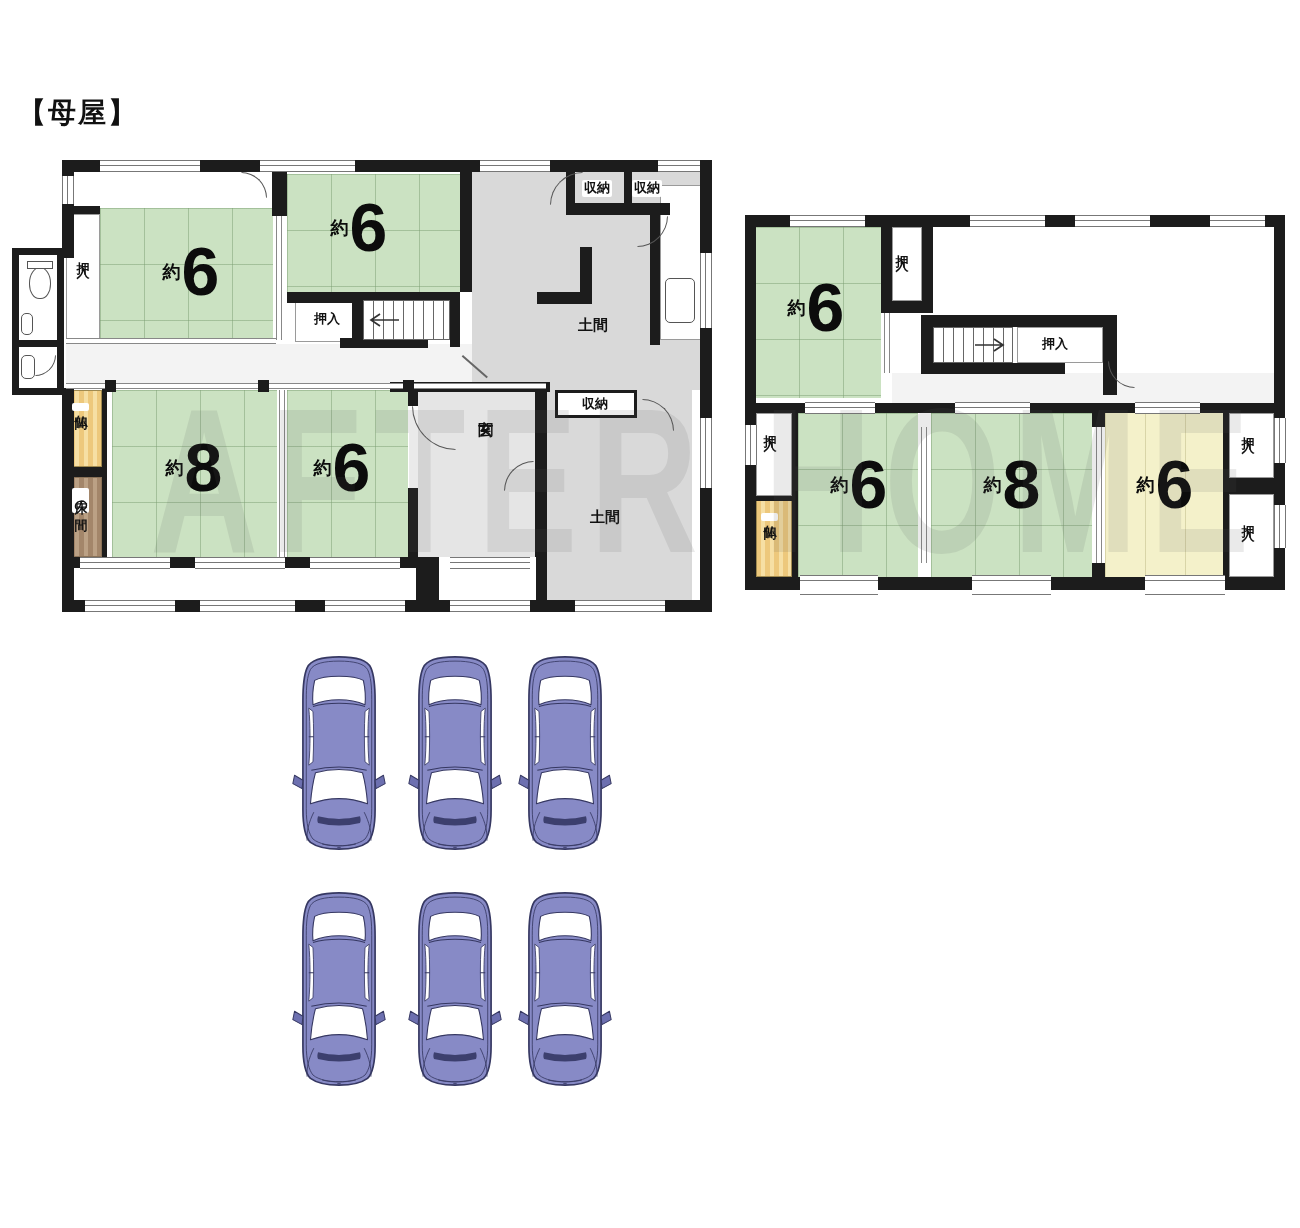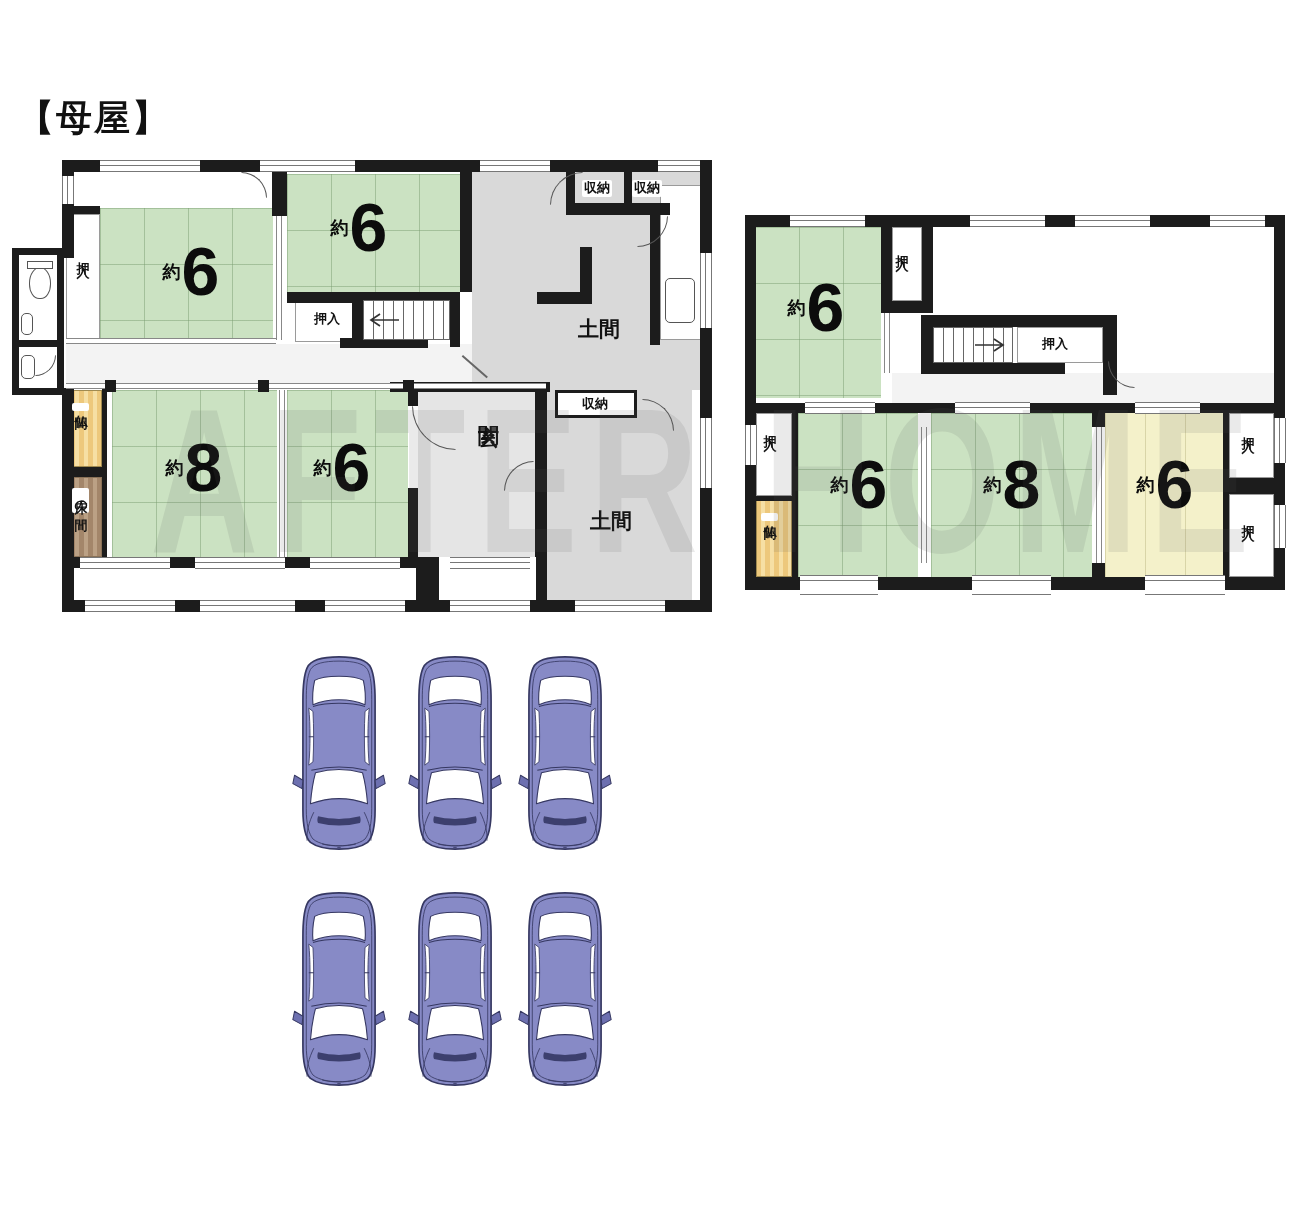--- a/index.html
+++ b/index.html
@@ -19,21 +19,21 @@
   .doma{background:#d9d9d9;}
   .genkan{background:#e5e5e5;}
   .hall{background:#f3f3f3;}
   .butsuma{background:repeating-linear-gradient(90deg,#edc87c 0 5px,#f6dfa4 5px 9px);
     box-shadow:inset 0 0 0 1px #a08a50;}
   .tokonoma{background:repeating-linear-gradient(90deg,#a3866a 0 5px,#bba185 5px 9px);
     box-shadow:inset 0 0 0 1px #8a7258;}
   .lbl{position:absolute;font-weight:bold;font-size:13px;color:#111;background:#fff;
     padding:1px 2px;line-height:1.12;white-space:nowrap;z-index:5;border-radius:2px;}
   .vert{writing-mode:vertical-rl;text-orientation:upright;letter-spacing:2px;padding:2px 1px;}
-  .big{font-size:21px;}
+  .big{font-size:15px;}
   .size-lbl{position:absolute;z-index:4;display:flex;align-items:center;color:#0c0c0c;
     transform:translate(-50%,-50%);}
   .size-lbl .approx{font-weight:bold;font-size:18px;margin-right:1px;}
   .size-lbl .num{font-weight:bold;font-size:68px;line-height:.85;letter-spacing:-2px;}
   .winh{position:absolute;height:12px;background:#fff;border-top:1px solid #777;
     border-bottom:1px solid #777;box-sizing:border-box;z-index:3;}
   .winh::after{content:"";position:absolute;left:0;right:0;top:4px;border-top:1px solid #777;}
   .winv{position:absolute;width:12px;background:#fff;border-left:1px solid #777;
     border-right:1px solid #777;box-sizing:border-box;z-index:3;}
   .winv::after{content:"";position:absolute;top:0;bottom:0;left:4px;border-left:1px solid #777;}
@@ -47,21 +47,21 @@
   .arc.bl{border-right-color:transparent;border-top-color:transparent;border-bottom-left-radius:100%;}
   .arc.br{border-left-color:transparent;border-top-color:transparent;border-bottom-right-radius:100%;}
   .stairs{position:absolute;background-color:#fff;
     background-image:repeating-linear-gradient(90deg,#666 0 1px, transparent 1px 10px);
     box-shadow:inset 0 0 0 1px #666;z-index:3;}
   .stairs svg{position:absolute;z-index:4;}
   .diag{position:absolute;border-top:2px solid #666;transform-origin:left top;z-index:3;}
   .fixture{position:absolute;background:#fff;border:1.3px solid #555;z-index:3;box-sizing:border-box;}
   .toilet{border-radius:50% 50% 46% 46%;}
   .rounded{border-radius:5px;}
-  #title{position:absolute;left:18px;top:94px;font-size:36px;font-weight:bold;
+  #title{position:absolute;left:18px;top:94px;font-size:28px;font-weight:bold;
     letter-spacing:2px;color:#111;z-index:6;}
   #watermark{position:absolute;left:150px;top:362px;font-size:150px;font-weight:bold;
     letter-spacing:12px;color:#5a5a5a;opacity:.12;transform:scaleY(1.38);transform-origin:top left;
     z-index:40;pointer-events:none;white-space:nowrap;}
   .car{position:absolute;width:94px;height:224px;z-index:1;}
   .car svg{width:100%;height:100%;}
 </style>
 </head>
 <body>
 

